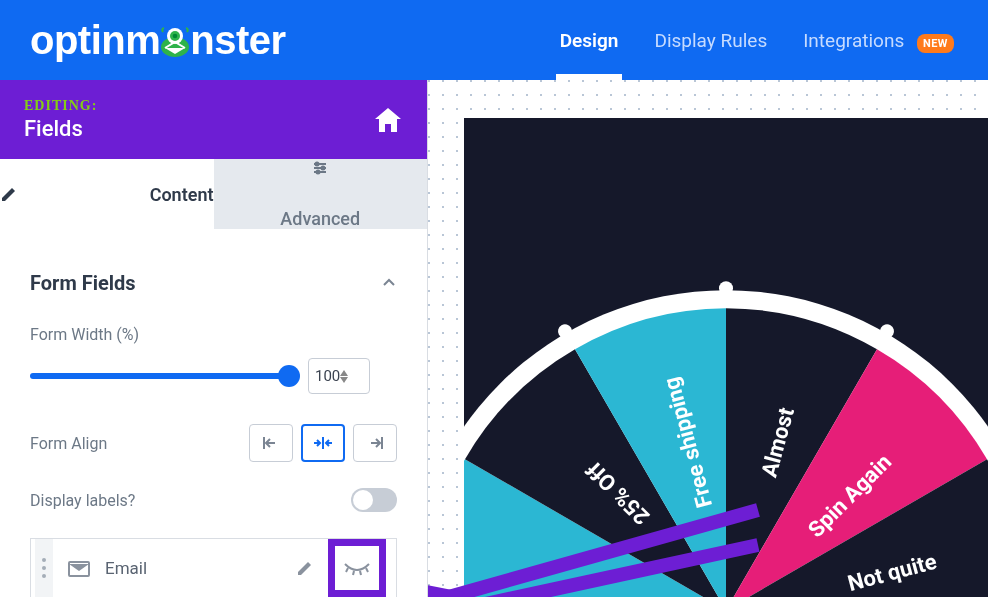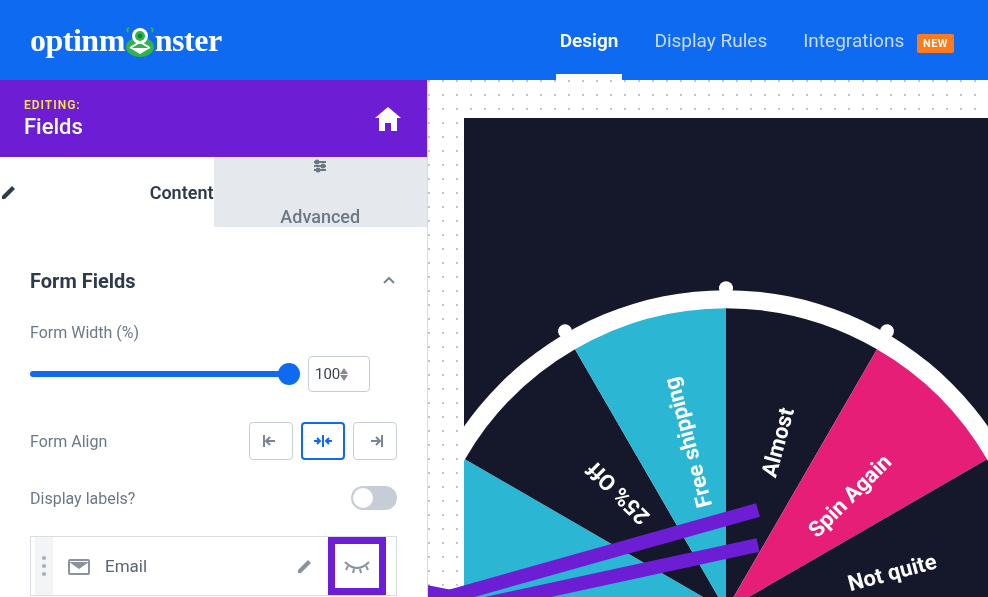--- a/index.html
+++ b/index.html
@@ -5,34 +5,34 @@
   * { box-sizing: border-box; margin: 0; padding: 0; }
   body {
     font-family: -apple-system, BlinkMacSystemFont, "Segoe UI", Roboto, Helvetica, Arial, sans-serif;
     width: 988px; height: 597px; overflow: hidden; background: #fff;
     position: relative;
   }
   .topbar {
     height: 80px; background: #0f6af2; display: flex; align-items: center;
     padding: 0 30px;
   }
-  .logo { display: flex; align-items: center; color: #fff; font-weight: 800; font-size: 32px; letter-spacing: -0.5px; font-family: Liberation Serif, serif; }
+  .logo { display: flex; align-items: center; color: #fff; font-weight: 800; font-size: 40px; letter-spacing: -0.5px; font-family: Liberation Sans, sans-serif; }
   .logo .mon { display:inline-flex; align-items:flex-end; margin: 0 -2px; position:relative; top:2px;}
   .logo svg { display:block; }
   .topnav { margin-left: auto; display: flex; gap: 28px; align-items: center; font-size: 19px; }
   .topnav .item { color: #c6dbff; cursor: pointer; padding: 27px 4px; position: relative; }
   .topnav .item.active { color: #fff; font-weight: 600; }
   .topnav .item.active::after {
     content: ""; position: absolute; bottom: -1px; left: 0; right: 0; height: 6px; background: #fff;
   }
-  .topnav .badge { background: #ff7a1a; color: #fff; font-size: 11px; font-weight: 700; padding: 3px 6px; border-radius: 2px; margin-left: 8px; letter-spacing: 0.5px; }
+  .topnav .badge { background: #ff7a1a; color: #fff; font-size: 11px; font-weight: 700; padding: 3px 6px; border-radius: 8px; margin-left: 8px; letter-spacing: 0.5px; }
   .columns { display: flex; height: calc(100% - 80px); }
   .sidebar { width: 428px; border-right: 1px solid #d9dde3; background:#fff; display:flex; flex-direction:column;}
   .editing-head { background: #6d1ed4; color: #fff; padding: 18px 24px; display: flex; align-items: center; }
-  .editing-head .lbl { font-size: 12px; letter-spacing: 1px; color: #fde047; font-weight:600;}
+  .editing-head .lbl { font-size: 14px; letter-spacing: 1px; color: #84cc16; font-weight:600;font-family:Liberation Serif, serif;}
   .editing-head .val { font-size: 22px; font-weight: 500; margin-top: 2px; }
   .editing-head .home { margin-left: auto; }
   .tabs { display: flex; }
   .tabs .tab { flex: 1; height: 70px; display:flex; align-items:center; justify-content:space-between; gap:10px; font-size:18px; color:#2f3a4a; font-weight:600; cursor:pointer;}
   .tabs .tab.inactive { background:#e5e9ee; color:#6c7886; font-weight:500;flex-direction:column;}
   .panel { padding: 24px 30px; }
   .section-head { display:flex; align-items:center; justify-content:space-between; font-size:20px; font-weight:700; color:#2f3a4a; margin: 18px 0 30px;}
   .row { display:flex; align-items:center; justify-content:space-between; margin-bottom: 26px; }
   .lbltxt { font-size:16px; color:#6c7886;}
   .slider-wrap { display:flex; align-items:center; gap:18px; }

